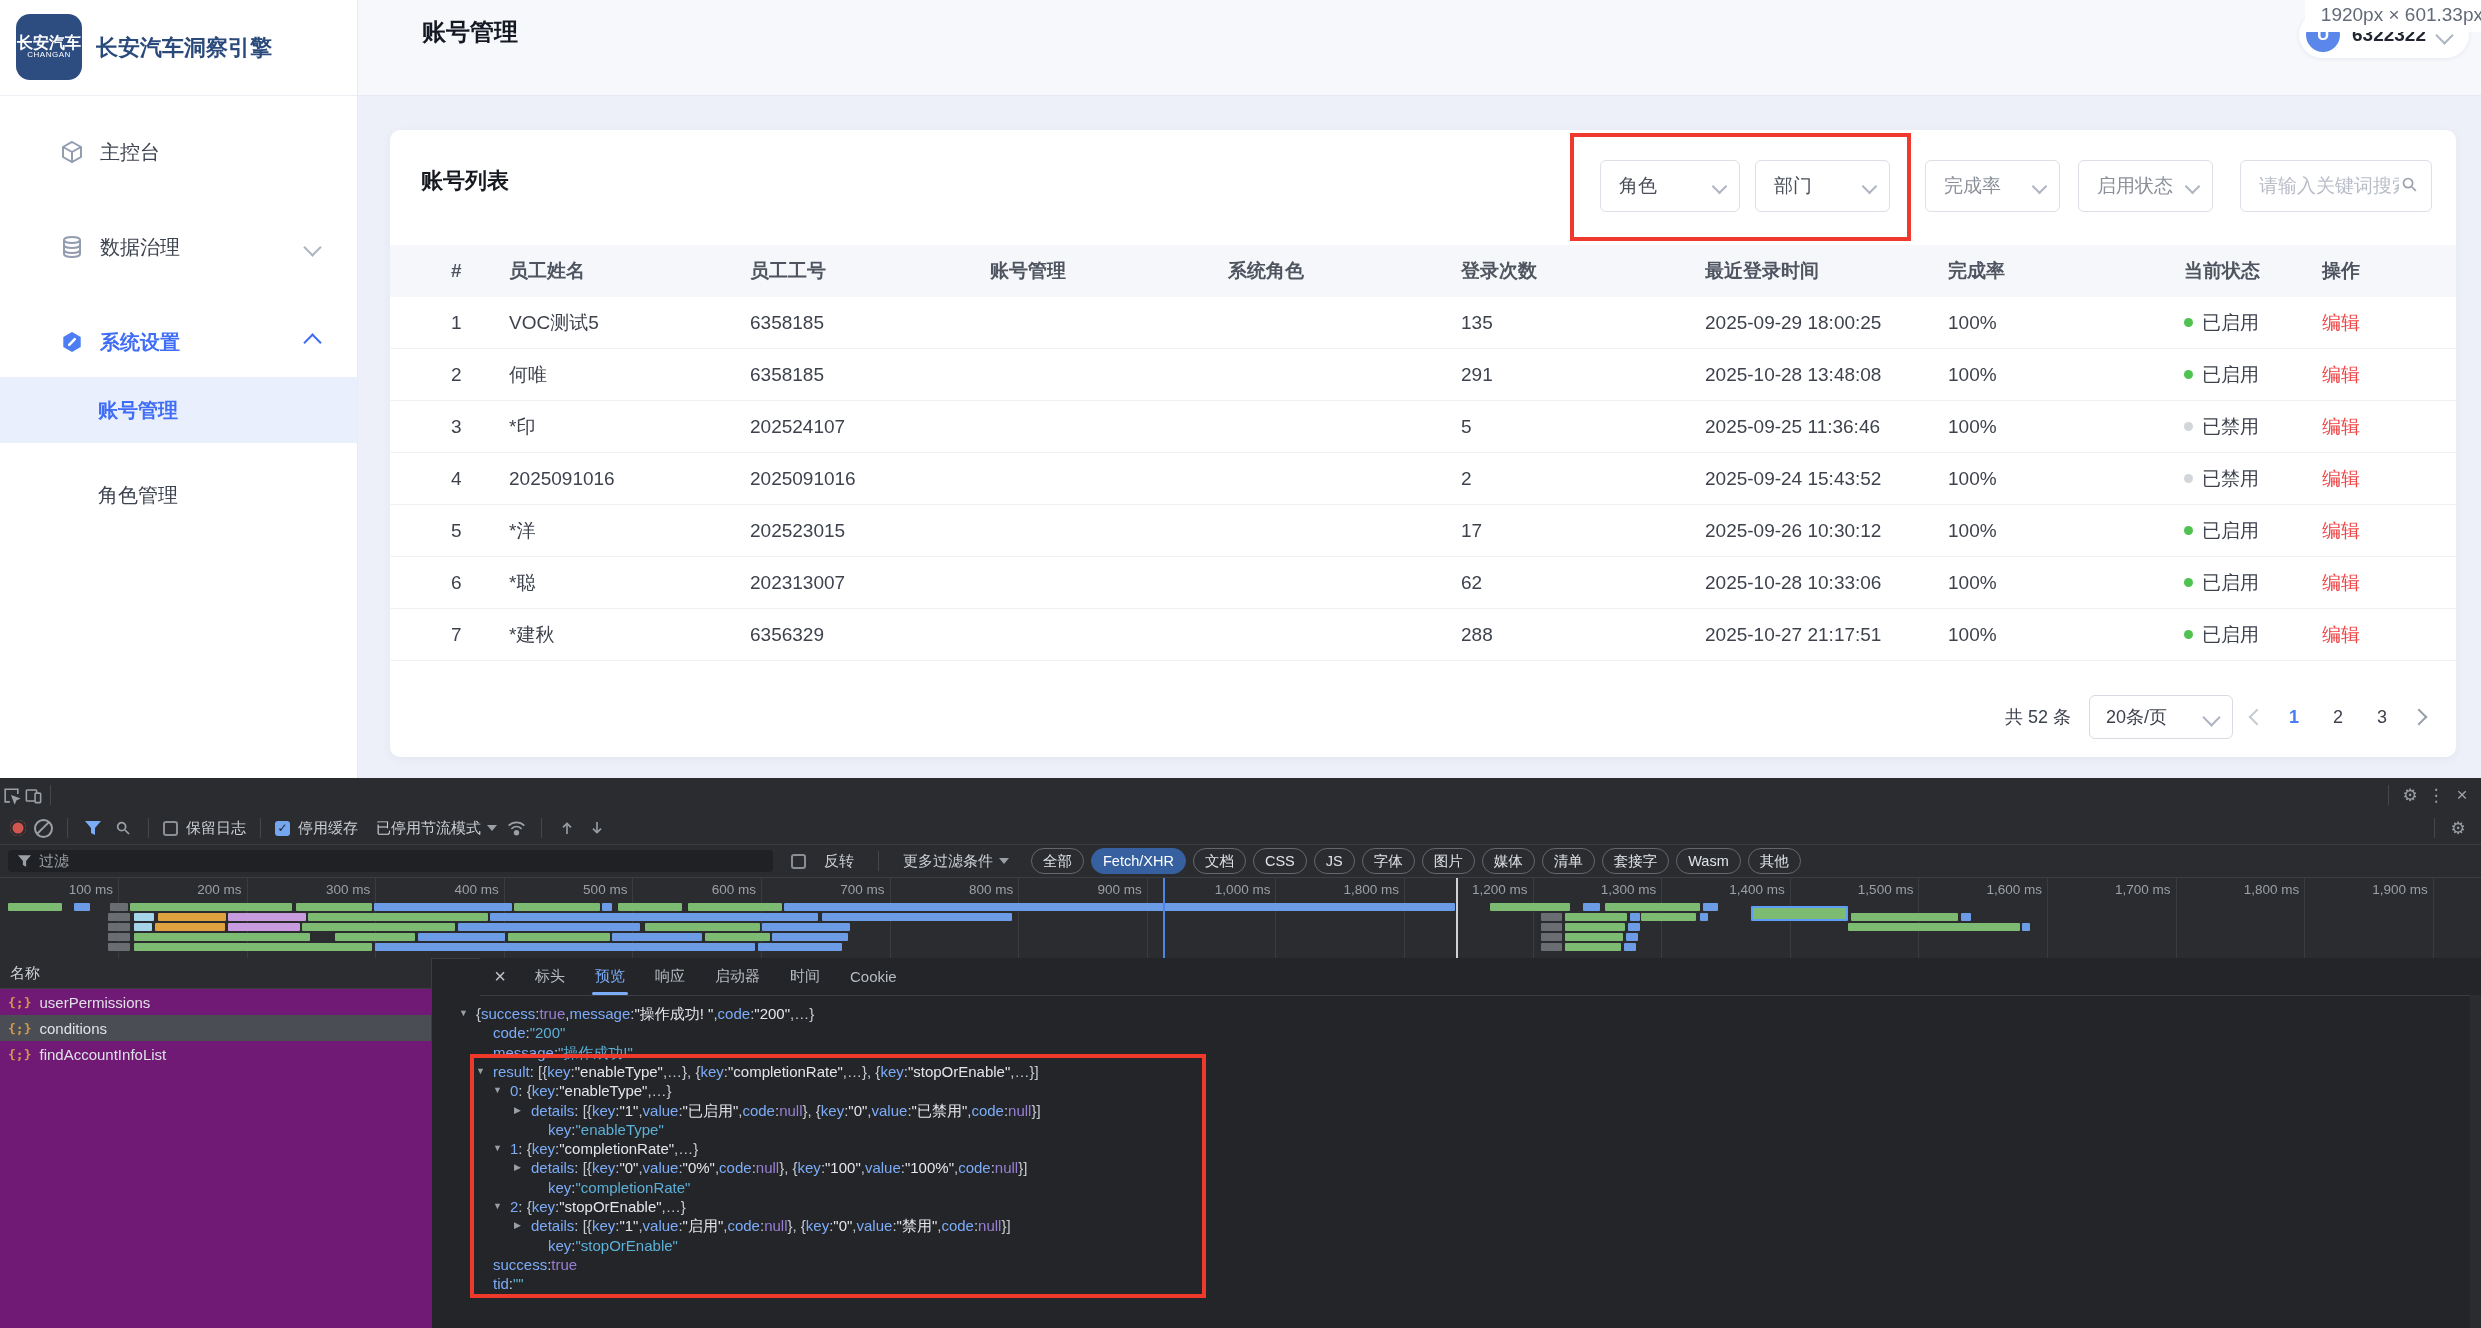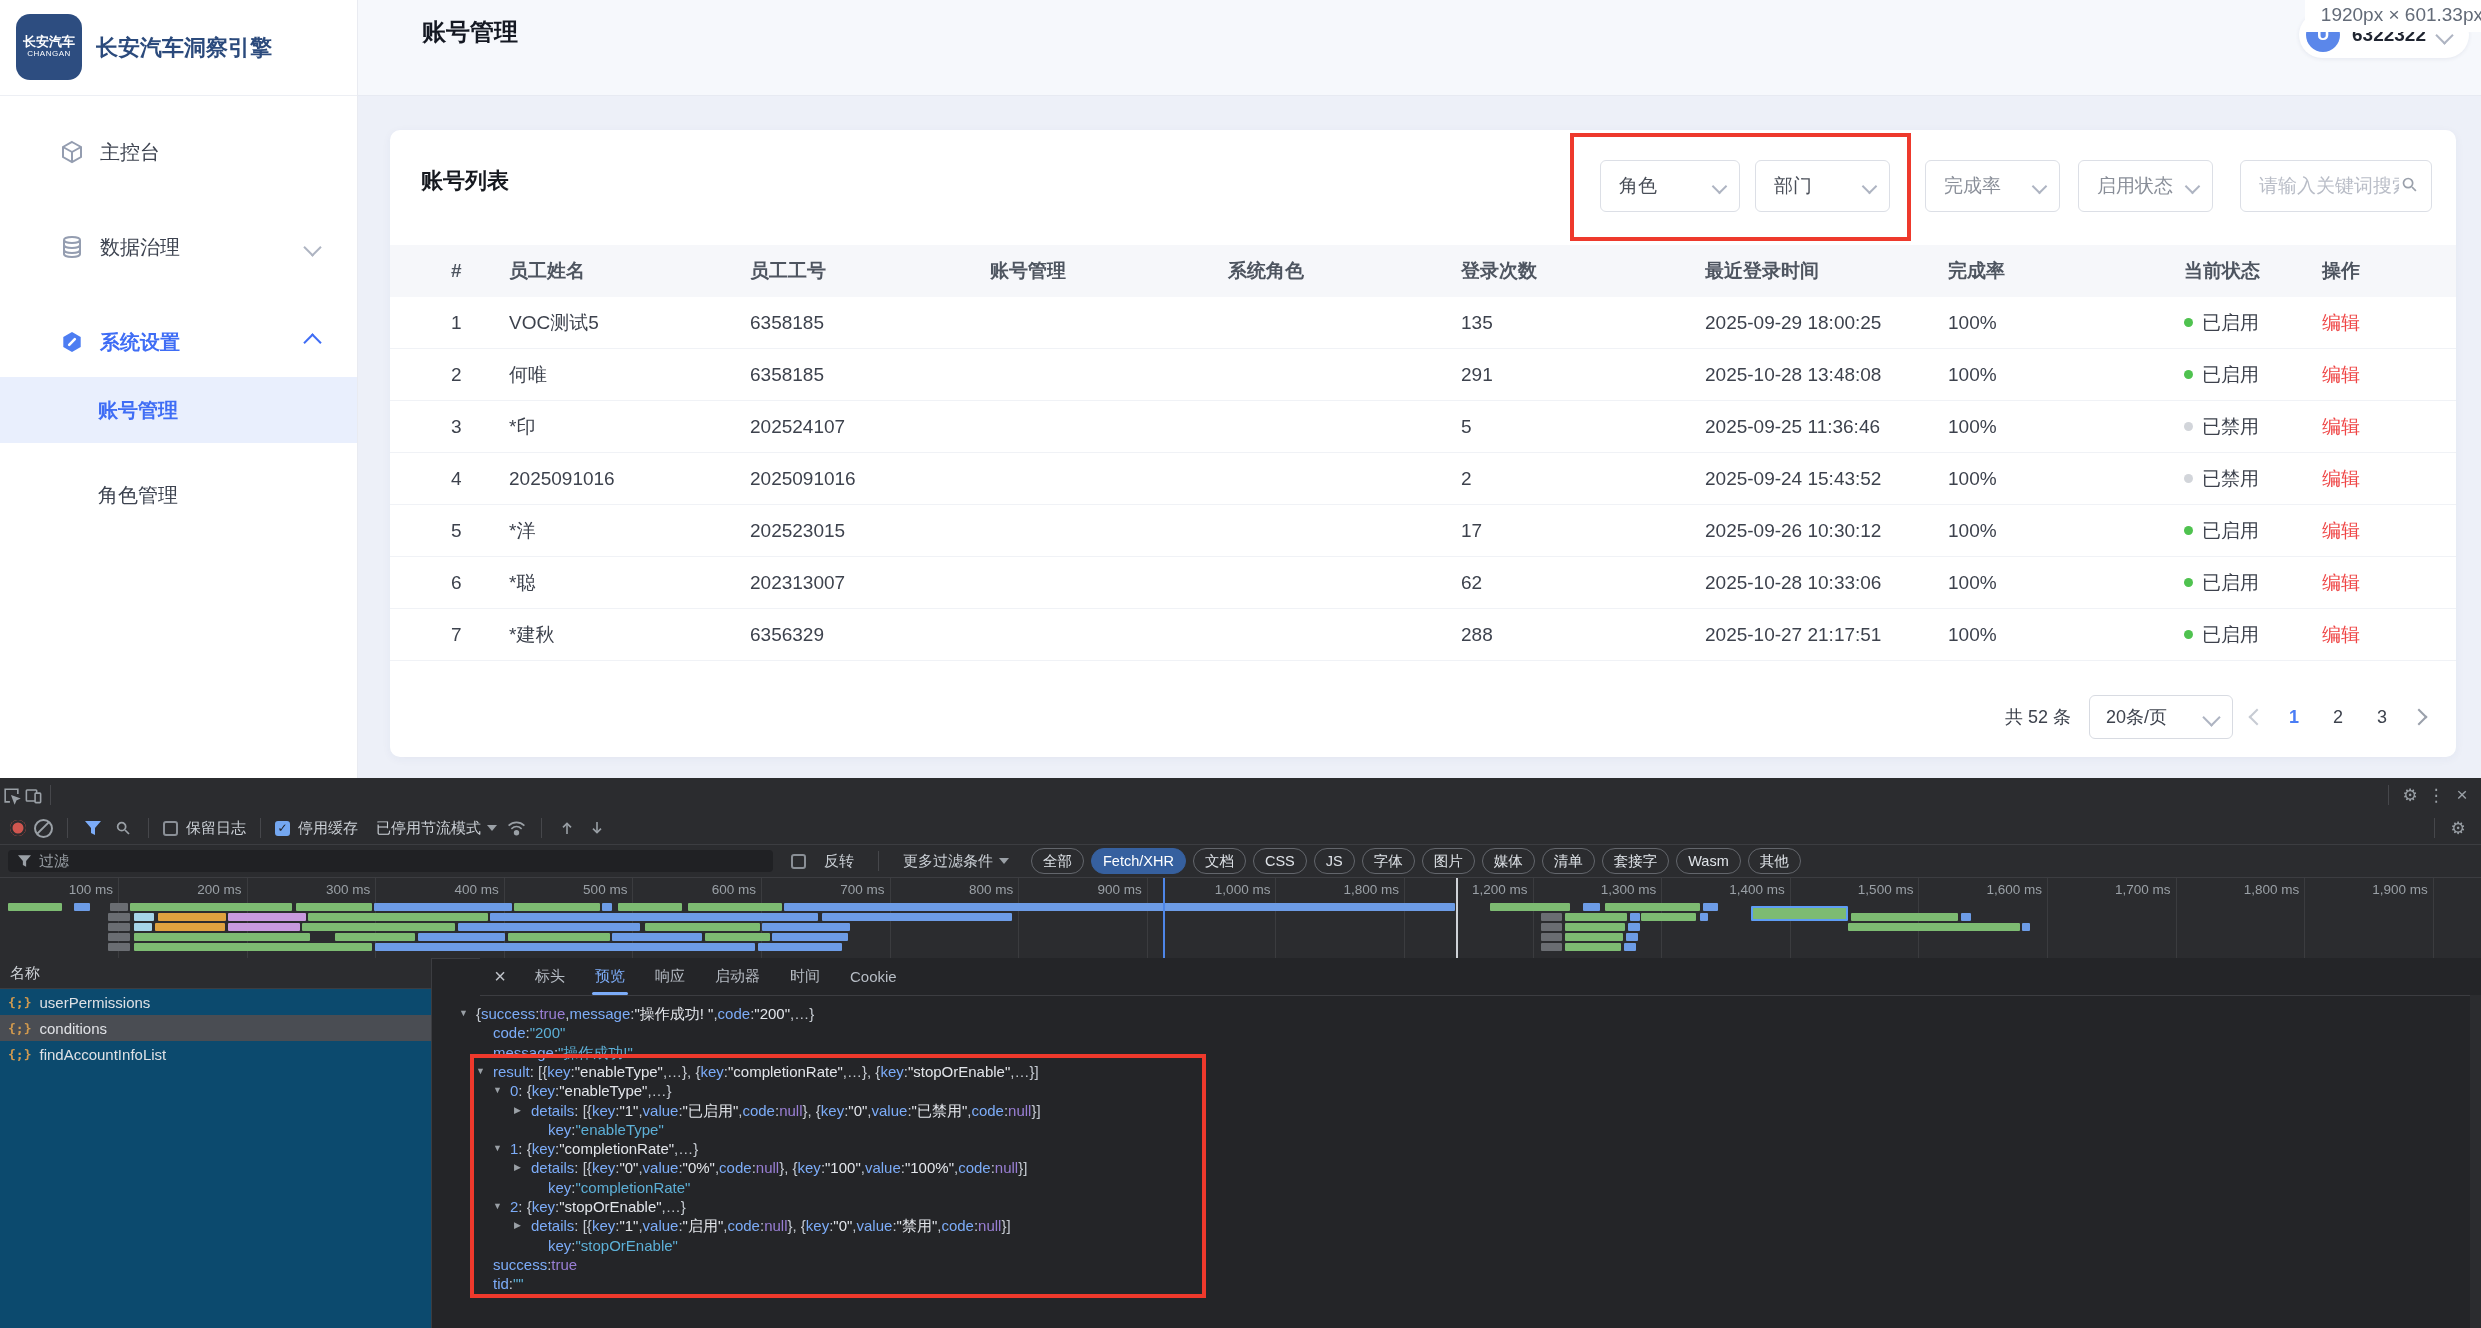--- a/index.html
+++ b/index.html
@@ -3,21 +3,21 @@
 <meta charset="utf-8">
 <style>
   html,body{margin:0;padding:0;background:#888;}
   #root{position:relative;width:2481px;height:1328px;overflow:hidden;background:#edf0f8;
         font-family:"Liberation Sans","DejaVu Sans",sans-serif;}
   
   .sidebar{position:absolute;left:0;top:0;width:357px;height:778px;background:#fff;border-right:1px solid #e9ebf1;z-index:2;}
   .logo-row{position:absolute;left:0;top:0;width:100%;height:95px;border-bottom:1px solid #edeff4;}
   .logo-box{position:absolute;left:16px;top:14px;width:66px;height:66px;background:#2d4d80;border-radius:14px;color:#fff;
             display:flex;flex-direction:column;align-items:center;justify-content:center;line-height:1.1;}
-  .logo-box .l1{font-size:13px;font-weight:bold;}
+  .logo-box .l1{font-size:16px;font-weight:bold;}
   .logo-box .l2{font-size:8px;letter-spacing:.5px;}
   .brand-title{position:absolute;left:96px;top:0;height:95px;display:flex;align-items:center;
                font-size:22px;font-weight:bold;color:#2b4a7c;}
   .side-item{position:absolute;left:0;width:357px;height:56px;display:flex;align-items:center;font-size:20px;color:#3d4350;cursor:default;}
   .side-item .mi{width:24px;height:24px;margin-left:60px;margin-right:16px;color:#949db0;flex:0 0 auto;}
   .side-item.active{color:#3f6df5;font-weight:bold;}
   .side-item.active .mi{color:#4d7df2;}
   .side-item .chev{margin-left:auto;margin-right:38px;}
   .side-sub{position:absolute;left:0;width:357px;height:66px;display:flex;align-items:center;padding-left:98px;box-sizing:border-box;
             font-size:20px;color:#3d4350;}
@@ -85,21 +85,21 @@
                 padding:0 10px;color:#9aa0a6;flex:0 0 auto;cursor:text;}
   .chip{height:24px;border:1px solid #63666c;border-radius:13px;display:flex;align-items:center;padding:0 11px;
         color:#dfe3e8;font-size:14.5px;cursor:pointer;flex:0 0 auto;}
   .chip.active{background:#36609f;border-color:#36609f;color:#fff;}
   .overview{position:absolute;left:0;top:100px;width:100%;height:80px;background:#2b2c2f;border-bottom:1px solid #3c3d41;overflow:hidden;}
   .gridline{position:absolute;top:0;width:1px;height:80px;background:#3b3c3f;}
   .ticklabel{position:absolute;top:4px;font-size:13.5px;color:#9aa0a6;transform:translateX(-100%);padding-right:5px;white-space:nowrap;}
   .wbar{position:absolute;height:8px;border-radius:1px;}
   .wbar.sel{height:15px;border:2px solid #5e9df5;box-sizing:border-box;}
   .vline{position:absolute;top:0;width:2px;height:80px;}
-  .reqlist{position:absolute;left:0;top:180px;width:432px;height:370px;background:#0c4a6e;border-right:1px solid #3c3d41;box-sizing:border-box;}
+  .reqlist{position:absolute;left:0;top:180px;width:432px;height:370px;background:#701a75;border-right:1px solid #3c3d41;box-sizing:border-box;}
   .req-head{height:30px;display:flex;align-items:center;padding-left:10px;border-bottom:1px solid #3c3d41;color:#cdd1d6;background:#2b2c2f;}
   .req-row{height:26px;display:flex;align-items:center;padding-left:8px;gap:8px;color:#dfe1e5;cursor:pointer;}
   .req-row.selected{background:#4a4d53;}
   .json-ic{color:#d29a4e;font-family:"DejaVu Sans Mono",monospace;font-size:13px;font-weight:bold;}
   .detail{position:absolute;left:480px;top:180px;width:2001px;height:370px;background:#242528;}
   .detail-tabs{position:absolute;left:0;top:0;width:100%;height:37px;border-bottom:1px solid #3c3d41;display:flex;align-items:center;}
   .dclose{width:40px;display:flex;align-items:center;justify-content:center;color:#c0c4ca;font-size:20px;cursor:pointer;}
   .dtab{height:37px;display:flex;align-items:center;padding:0 15px;color:#b6bcc4;position:relative;cursor:pointer;}
   .dtab.active{color:#7cacf8;}
   .dtab.active::after{content:"";position:absolute;left:12px;right:12px;bottom:0;height:3px;background:#7cacf8;border-radius:2px;}

